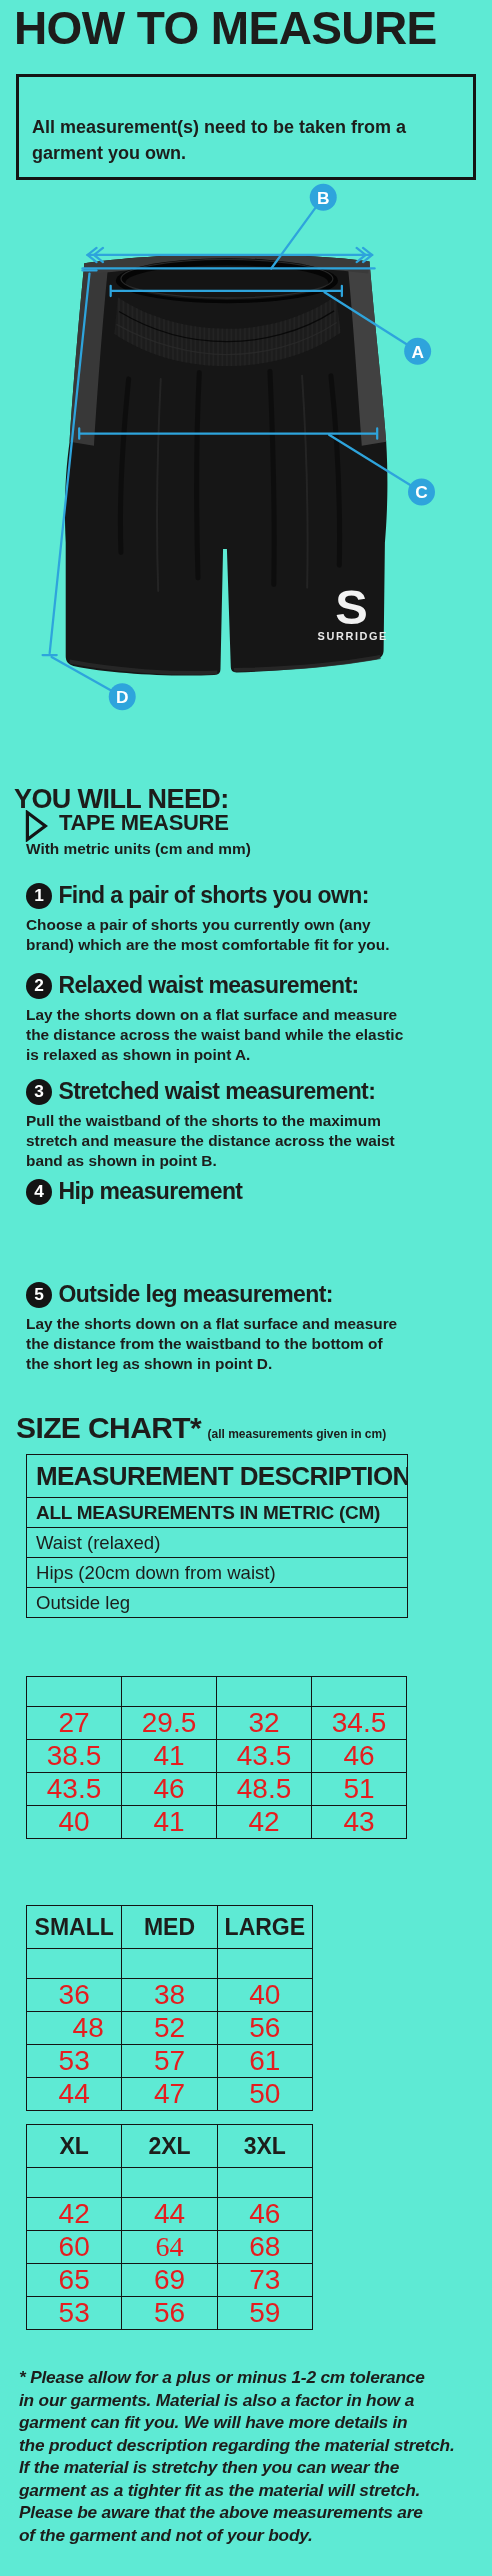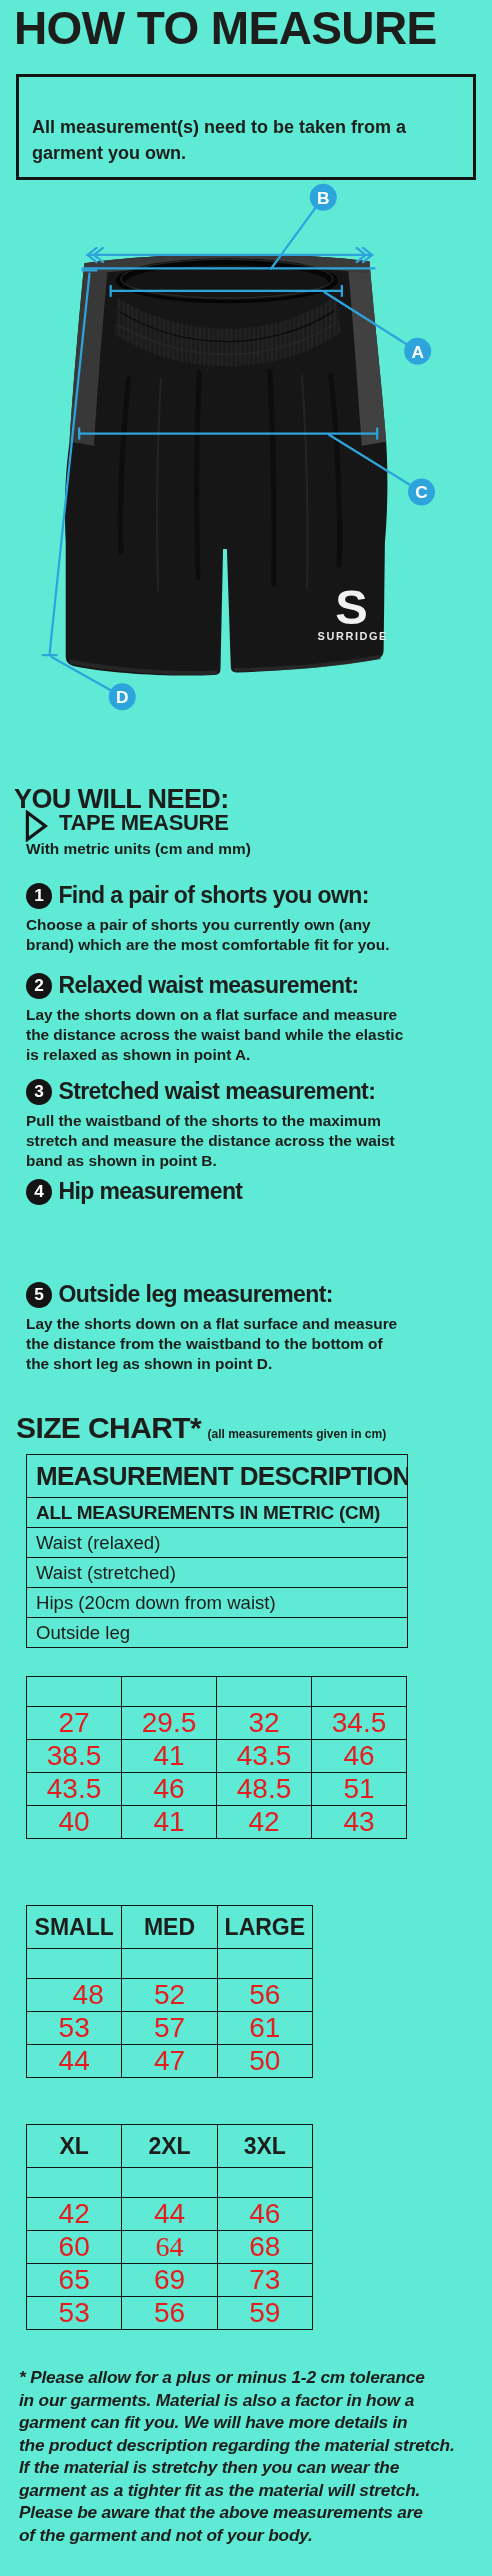--- a/index.html
+++ b/index.html
@@ -206,23 +206,20 @@
       <tr>
           <td class="desc-h">MEASUREMENT DESCRIPTION</td>
         </tr>
       <tr>
           <td class="desc-sh">ALL MEASUREMENTS IN METRIC (CM)</td>
         </tr>
       <tr>
           <td class="desc-row">Waist (relaxed)</td>
         </tr>
       <tr>
-          <td class="desc-row">Waist (stretched)</td>
-        </tr>
-      <tr>
           <td class="desc-row">Hips (20cm down from waist)</td>
         </tr>
       <tr>
           <td class="desc-row">Outside leg</td>
         </tr>
     </tbody>
   </table>
 
   <table class="abs size-table t1">
     <tbody>
@@ -263,20 +260,25 @@
     <tbody>
       <tr>
         <td class="hd">SMALL</td>
         <td class="hd">MED</td>
         <td class="hd">LARGE</td>
       </tr>
       <tr>
         <td class="val" style="color: rgb(229, 29, 31);"></td>
         <td class="val" style="color: rgb(229, 29, 31);"></td>
         <td class="val" style="color: rgb(229, 29, 31);"></td>
+      </tr>
+      <tr>
+        <td class="val" style="color: rgb(229, 29, 31);">36</td>
+        <td class="val" style="color: rgb(229, 29, 31);">38</td>
+        <td class="val" style="color: rgb(229, 29, 31);">40</td>
       </tr>
       <tr>
         <td class="val" style="color: rgb(229, 29, 31); padding-left: 28px;">48</td>
         <td class="val" style="color: rgb(229, 29, 31);">52</td>
         <td class="val" style="color: rgb(229, 29, 31);">56</td>
       </tr>
       <tr>
         <td class="val" style="color: rgb(229, 29, 31);">53</td>
         <td class="val" style="color: rgb(229, 29, 31);">57</td>
         <td class="val" style="color: rgb(229, 29, 31);">61</td>

